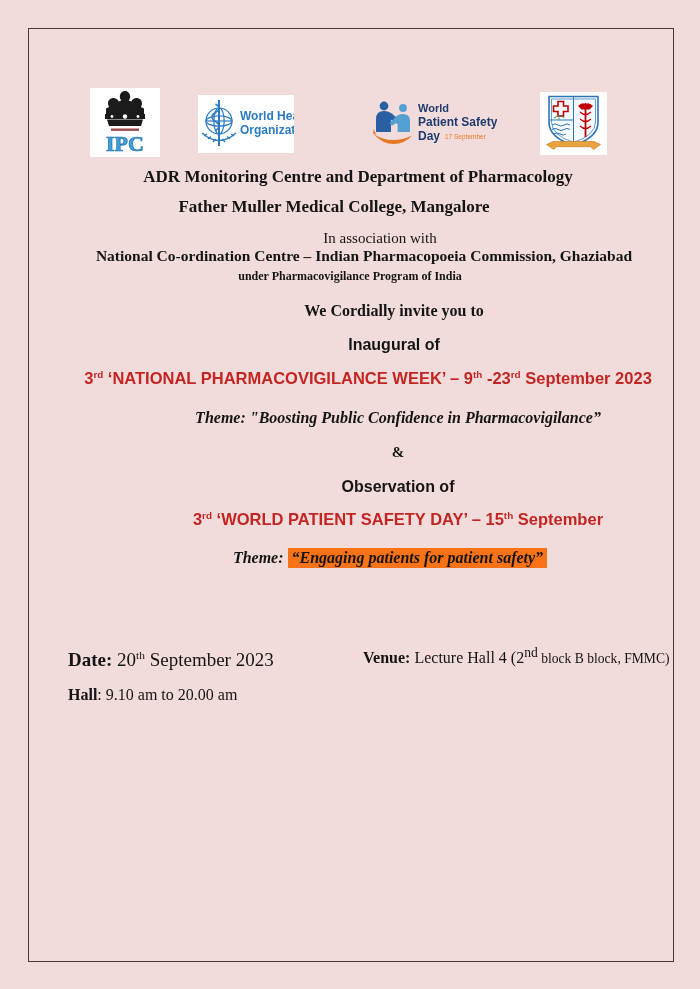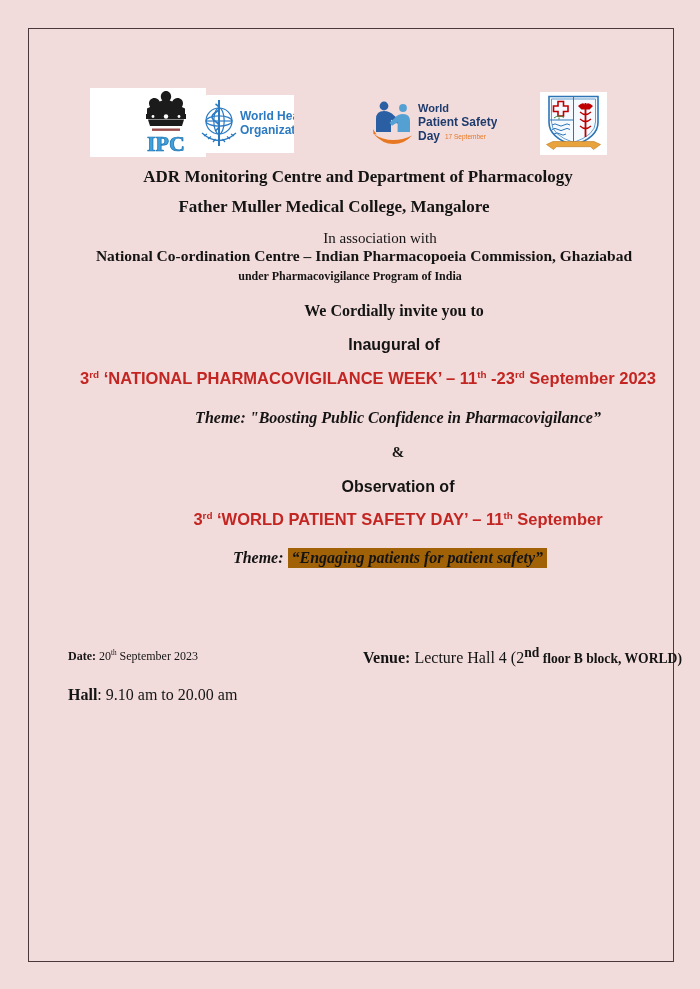--- a/index.html
+++ b/index.html
@@ -16,33 +16,33 @@
     border:1px solid #4A383A;
     pointer-events:none;
   }
   .line{position:absolute;width:700px;text-align:center;line-height:22px;white-space:nowrap;}
   .serif-b{font-family:"Liberation Serif",serif;font-weight:bold;}
   .serif-r{font-family:"Liberation Serif",serif;font-weight:normal;}
   .sans-b{font-family:"Liberation Sans",sans-serif;font-weight:bold;}
   .italic{font-style:italic;}
   .red{color:#C32622;}
   sup{font-size:0.6em;line-height:0;vertical-align:super;font-weight:inherit;}
-  .hl{background:#a16207;padding:1px 4px 2px 4px;}
+  .hl{background:#f97316;padding:1px 4px 2px 4px;}
   .abs{position:absolute;white-space:nowrap;}
   .logo-box{position:absolute;background:#FFFFFF;display:flex;align-items:center;justify-content:center;}
   svg{display:block;}
-  .venue-small{font-size:0.85em;font-weight:bold;}
+  .venue-small{font-size:0.85em;}
 </style>
 </head>
 <body>
 
 <div class="page">
   <div class="inner-border"></div>
 
-  <div class="logo-box" style="left:90px;top:88px;width:80px;height:69px;padding-left:36px;">
+  <div class="logo-box" style="left:90px;top:88px;width:70px;height:69px;">
     <svg width="70" height="69" viewBox="0 0 70 69">
       <g fill="#1b1b1b">
         <path d="M35,3 c3,0 5.2,2.5 5.2,5.5 0,1.5 -0.6,2.9 -1.5,3.9 l2.6,1.1 c1,-2 3,-3.4 5.3,-3.4 3,0 5.4,2.4 5.4,5.4 0,1.3 -0.4,2.5 -1.1,3.4 l3.1,1.6 v5.5 h-38 v-5.5 l3.1,-1.6 c-0.7,-0.9 -1.1,-2.1 -1.1,-3.4 0,-3 2.4,-5.4 5.4,-5.4 2.3,0 4.3,1.4 5.3,3.4 l2.6,-1.1 c-0.9,-1 -1.5,-2.4 -1.5,-3.9 0,-3 2.2,-5.5 5.2,-5.5 z"></path>
         <rect x="15" y="26" width="40" height="5"></rect>
         <path d="M17,31.5 h36 l-2,6.5 h-32 z"></path>
       </g>
       <circle cx="35" cy="28.5" r="2.2" fill="#ffffff"></circle>
       <circle cx="22" cy="28.5" r="1.4" fill="#ffffff"></circle>
       <circle cx="48" cy="28.5" r="1.4" fill="#ffffff"></circle>
       <rect x="21" y="40.5" width="28" height="2.4" fill="#8a2a2a" opacity="0.85"></rect>
@@ -103,43 +103,43 @@
   <div class="line serif-b" style="top:166px;font-size:17px;padding-left:8px;">ADR Monitoring Centre and Department of Pharmacology</div>
   <div class="line serif-b" style="top:196px;font-size:17px;padding-left:-0px;margin-left:-16px;">Father Muller Medical College, Mangalore</div>
   <div class="line serif-r" style="top:227px;font-size:15px;padding-left:30px;">In association with</div>
   <div class="line serif-b" style="top:245px;font-size:15.5px;padding-left:14px;">National Co-ordination Centre – Indian Pharmacopoeia Commission, Ghaziabad</div>
   <div class="line serif-b" style="top:265px;font-size:12px;">under Pharmacovigilance Program of India</div>
 
   <div class="line serif-b" style="top:300px;font-size:16px;padding-left:44px;">We Cordially invite you to</div>
   <div class="line sans-b" style="top:334px;font-size:16px;padding-left:44px;">Inaugural of</div>
 
   <div class="line sans-b red" style="top:367px;font-size:16.5px;padding-left:18px;">
-    <span>3</span><sup>rd</sup><span> ‘NATIONAL PHARMACOVIGILANCE WEEK’ – 11</span><sup>th</sup><span> -23</span><sup>rd</sup><span> September 2023</span>
+    <span>3</span><sup>rd</sup><span> ‘NATIONAL PHARMACOVIGILANCE WEEK’ – 9</span><sup>th</sup><span> -23</span><sup>rd</sup><span> September 2023</span>
   </div>
 
   <div class="line serif-b italic" style="top:407px;font-size:16px;padding-left:48px;">
     <span>Theme:</span><span> "Boosting Public Confidence in Pharmacovigilance”</span>
   </div>
 
   <div class="line serif-b" style="top:441px;font-size:15px;padding-left:48px;">&amp;</div>
   <div class="line sans-b" style="top:476px;font-size:16px;padding-left:48px;">Observation of</div>
 
   <div class="line sans-b red" style="top:508px;font-size:16.5px;padding-left:48px;">
-    <span>3</span><sup>rd</sup><span> ‘WORLD PATIENT SAFETY DAY’ – 11</span><sup>th</sup><span> September</span>
+    <span>3</span><sup>rd</sup><span> ‘WORLD PATIENT SAFETY DAY’ – 15</span><sup>th</sup><span> September</span>
   </div>
 
   <div class="line serif-b italic" style="top:547px;font-size:16px;padding-left:40px;">
     <span>Theme:</span>
     <span class="hl">“Engaging patients for patient safety”</span>
   </div>
 
-  <div class="abs serif-r" style="left:68px;top:649px;font-size:12px;">
+  <div class="abs serif-r" style="left:68px;top:649px;font-size:19px;">
     <span class="serif-b">Date:</span><span> 20</span><sup>th</sup><span> September 2023</span>
   </div>
 
   <div class="abs serif-r" style="left:363px;top:649px;font-size:16px;">
-    <span class="serif-b">Venue:</span><span> Lecture Hall 4 (2</span><sup class="venue-small">nd</sup><span class="venue-small"> floor B block, WORLD)</span>
+    <span class="serif-b">Venue:</span><span> Lecture Hall 4 (2</span><sup class="venue-small">nd</sup><span class="venue-small"> block B block, FMMC)</span>
   </div>
 
   <div class="abs serif-r" style="left:68px;top:686px;font-size:16px;">
     <span class="serif-b">Hall</span><span>: 9.10 am to 20.00 am</span>
   </div>
 </div>
 
 </body></html>

